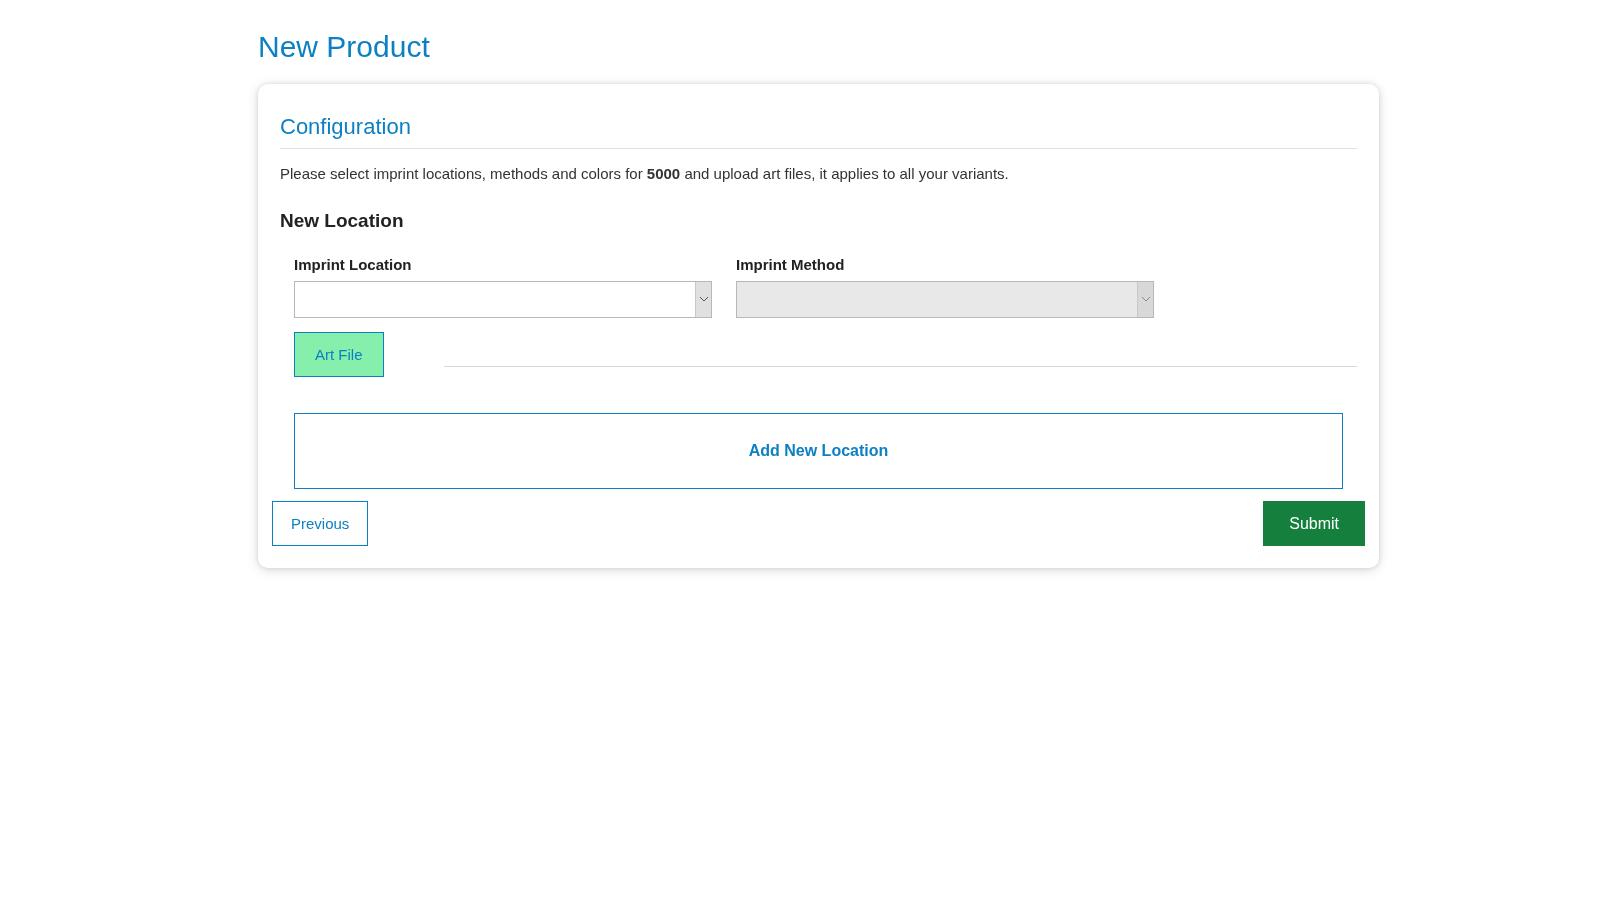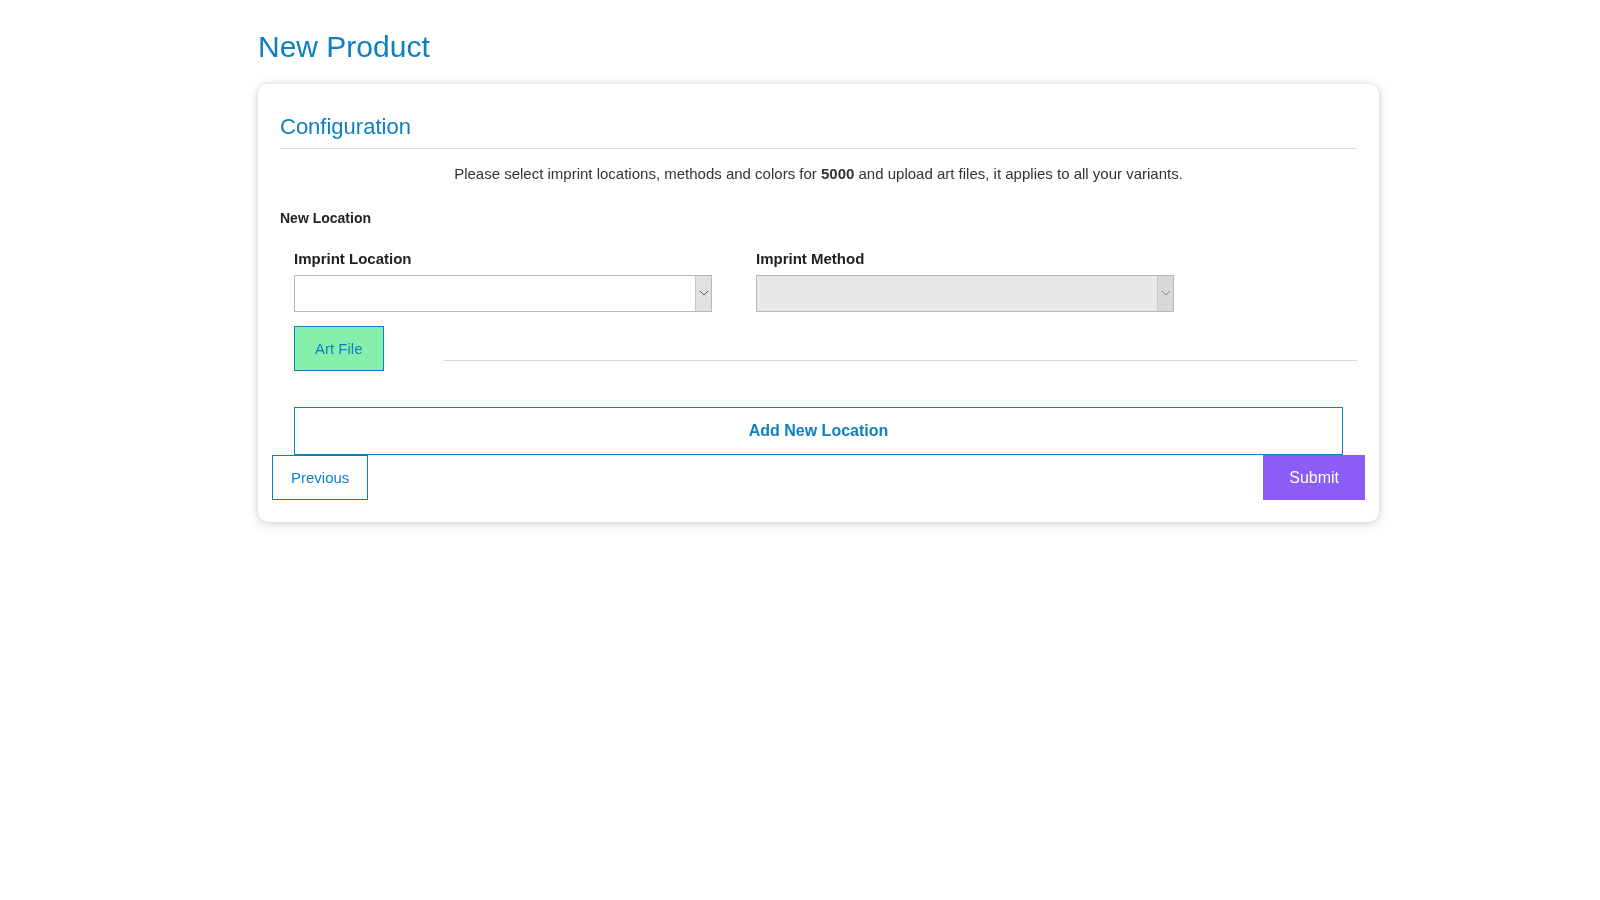--- a/index.html
+++ b/index.html
@@ -35,34 +35,33 @@
       font-size: 22px;
       font-weight: 400;
       padding-bottom: 8px;
       border-bottom: 1px solid #e0e0e0;
       margin-bottom: 16px;
     }
     .description {
       color: #333;
       font-size: 15px;
       margin-bottom: 28px;
-      text-align: center;
     }
     .description .bold {
       font-weight: 700;
     }
     .sub-heading {
       color: #222;
-      font-size: 14px;
+      font-size: 19px;
       font-weight: 600;
       margin-bottom: 24px;
     }
     .form-row {
       display: flex;
-      gap: 44px;
+      gap: 24px;
       margin-bottom: 14px;
       padding-left: 14px;
     }
     .form-group {
       display: flex;
       flex-direction: column;
     }
     .form-group.left {
       width: 418px;
     }
@@ -126,43 +125,44 @@
       margin-top: 24px;
     }
     .add-location-btn {
       width: calc(100% - 28px);
       margin-left: 14px;
       border: 1.5px solid #0d80c2;
       background: #ffffff;
       color: #0d80c2;
       font-size: 16px;
       font-weight: 600;
-      padding: 14px;
-      cursor: pointer;
+      padding: 28px;
+      cursor: pointer;
+      margin-bottom: 12px;
     }
     .footer-row {
       display: flex;
       justify-content: space-between;
       align-items: stretch;
       margin-left: -8px;
       margin-right: -8px;
       gap: 44px;
     }
     .prev-btn {
       border: 1.5px solid #0d80c2;
       background: #ffffff;
       color: #0d80c2;
       font-size: 15px;
       font-weight: 500;
       padding: 13px 18px;
       cursor: pointer;
     }
     .submit-btn {
       border: none;
-      background: #8b5cf6;
+      background: #15803d;
       color: #ffffff;
       font-size: 16px;
       font-weight: 500;
       padding: 13px 26px;
       cursor: pointer;
     }
   </style>
 </head>
 <body>
 

